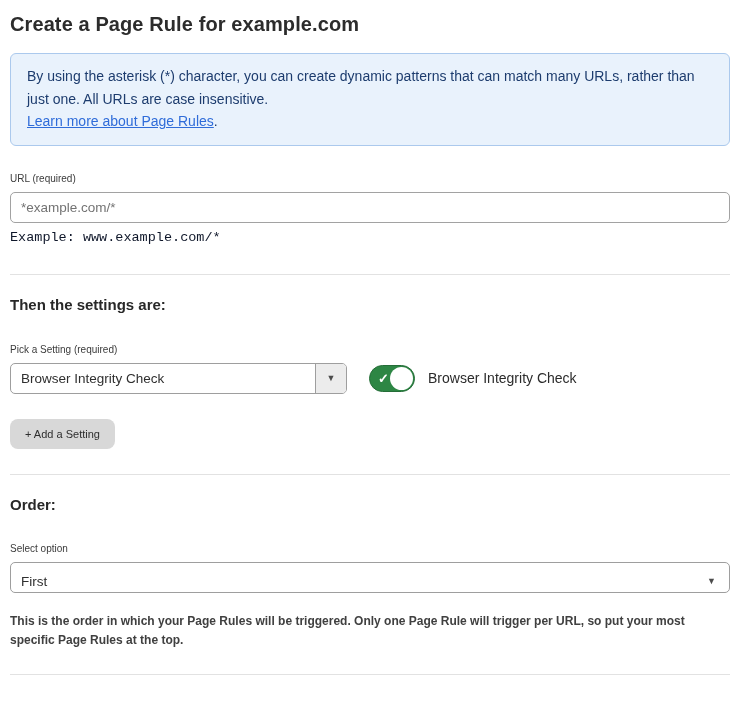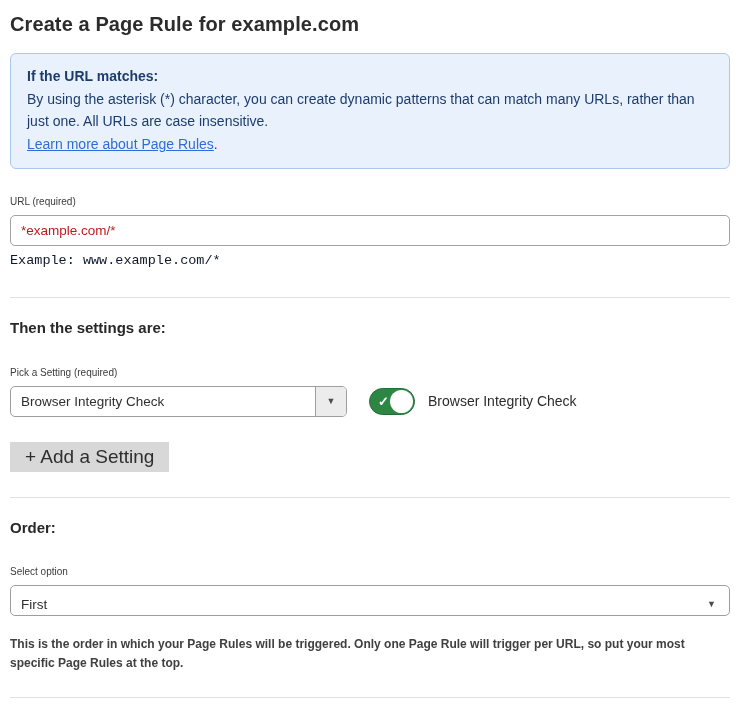--- a/index.html
+++ b/index.html
@@ -44,21 +44,21 @@
   }
 
   .text-input {
     width: 100%;
     height: 31px;
     border: 1px solid #a2a2a2;
     border-radius: 5px;
     padding: 0 10px;
     font-size: 13.5px;
     font-family: "Liberation Sans", sans-serif;
-    color: #b91c1c;
+    color: #737373;
     background: #fff;
     outline: none;
   }
 
   .helper {
     font-size: 13.5px;
     color: #0f172a;
     margin-top: 5px;
     line-height: 1.55;
     font-family: Liberation Mono, monospace;
@@ -149,22 +149,22 @@
   .toggle-label {
     font-size: 14px;
     color: #2b2b2b;
     margin-left: 13px;
   }
 
   .btn {
     height: 30px;
     padding: 0 15px;
     border: none;
-    border-radius: 0;
-    font-size: 19px;
+    border-radius: 8px;
+    font-size: 11px;
     font-family: "Liberation Sans", sans-serif;
     cursor: pointer;
     white-space: nowrap;
   }
   .btn.gray { background: #d8d8d8; color: #2e2e2e; }
 
   .add-setting-wrap { margin-bottom: 15px; }
 
   .select-full {
     width: 100%;
@@ -193,21 +193,20 @@
   .divider.above-footer { margin: 24px 0 17px 0; }
 </style>
 </head>
 <body>
 
 <div class="page">
 
   <h1 class="page-title">Create a Page Rule for example.com</h1>
 
   <div class="infobox">
-    <div class="infobox-heading">If the URL matches:</div>
     <div class="infobox-body">By using the asterisk (*) character, you can create dynamic patterns that can match many URLs, rather than just one. All URLs are case insensitive.</div>
     <div class="infobox-link-line"><a href="#" class="link">Learn more about Page Rules</a><span>.</span></div>
   </div>
 
   <div class="field">
     <label class="label">URL (required)</label>
     <input type="text" class="text-input" value="*example.com/*" style="">
     <div class="helper">Example: www.example.com/*</div>
   </div>
 

